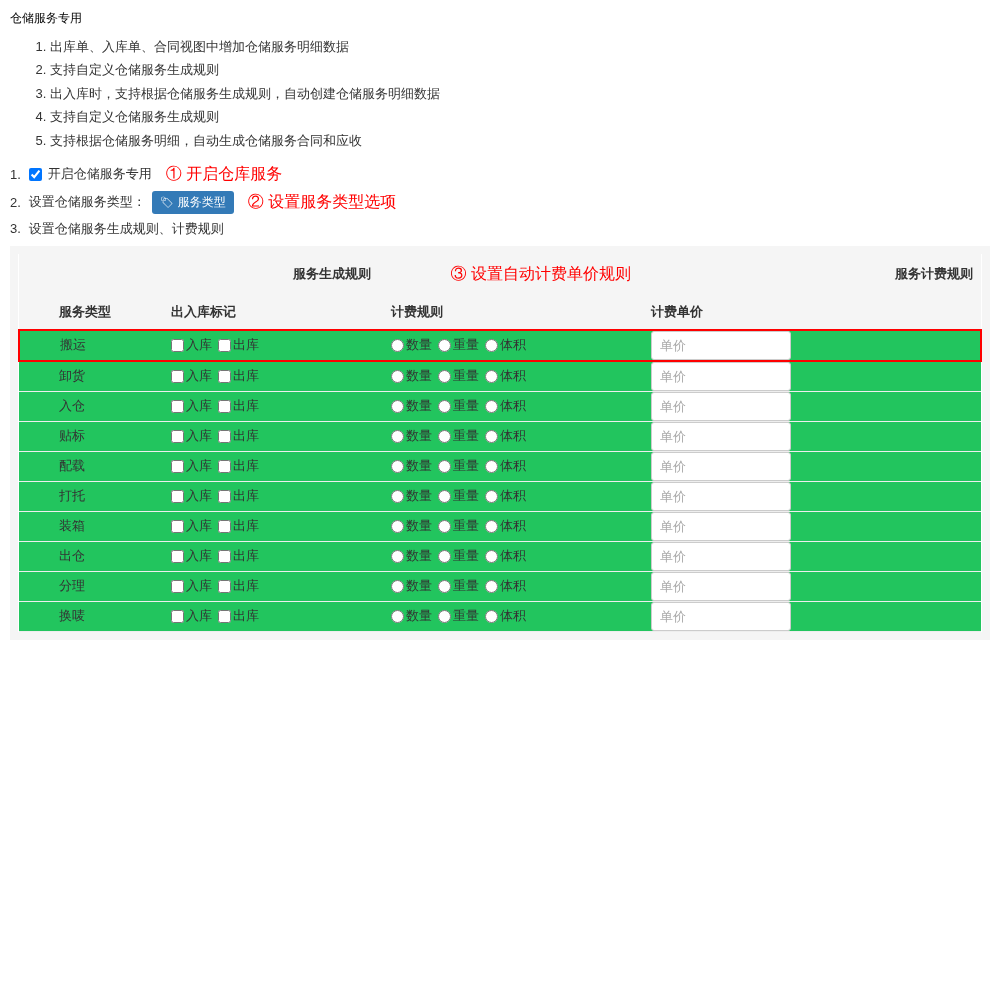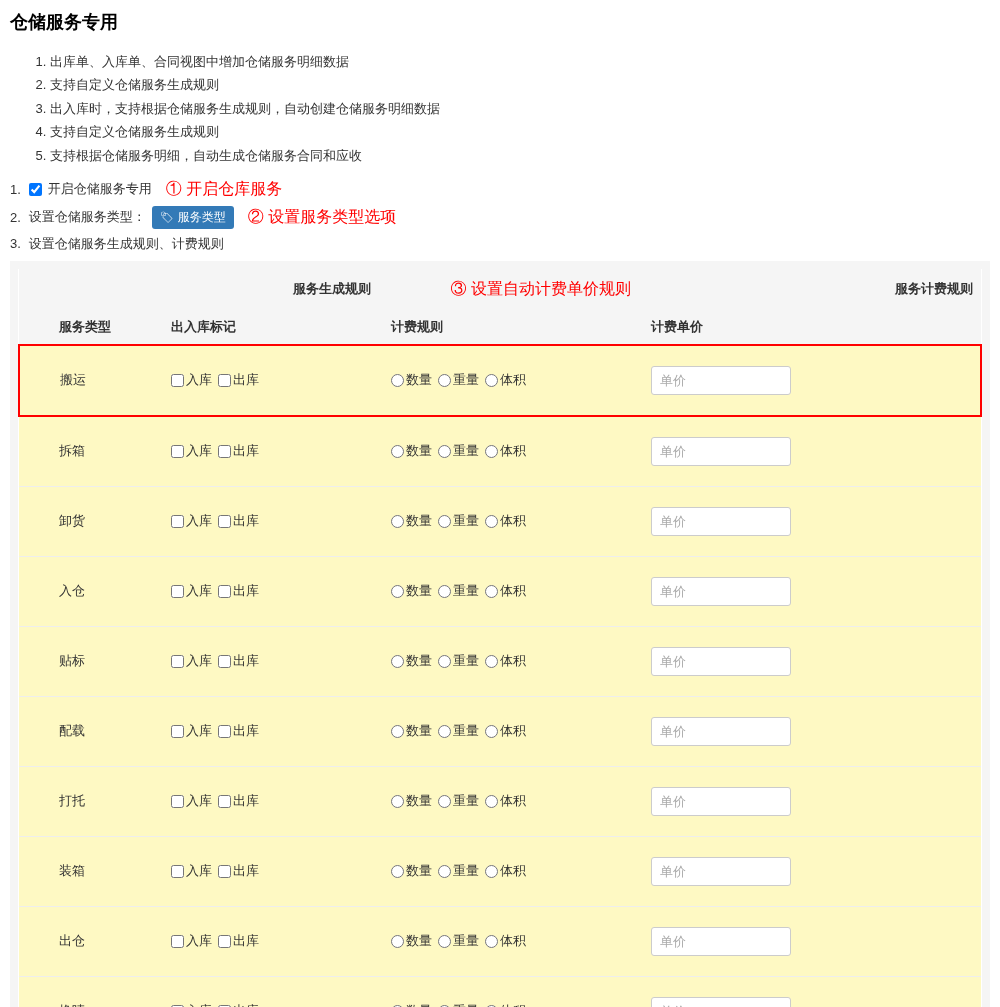--- a/index.html
+++ b/index.html
@@ -1,35 +1,35 @@
 <!DOCTYPE html>
 <html><head>
   <meta charset="utf-8">
   <style>
     * { box-sizing: border-box; margin: 0; padding: 0; }
     body { font-family: "Microsoft YaHei", Arial, sans-serif; font-size: 13px; color: #333; background: #fff; width: 1000px; }
     .container { padding: 10px; }
-    h2.page-title { font-size: 18px; font-weight: bold; margin-bottom: 16px; color: #000; }
+    h2.page-title { font-size: 12px; font-weight: normal; margin-bottom: 8px; color: #000; }
     .intro-label { font-size: 13px; margin-bottom: 6px; }
     ol.intro-list { margin-left: 40px; margin-bottom: 12px; }
     ol.intro-list li { font-size: 13px; line-height: 1.8; color: #333; }
     .step-row { font-size: 13px; margin: 6px 0; display: flex; align-items: center; gap: 6px; }
     .step-row .num { margin-right: 2px; }
     .chk { vertical-align: middle; }
     .annot { color: #ff0000; font-size: 16px; margin-left: 8px; }
     .annot-small { color: #ff0000; font-size: 16px; }
     .btn-blue { background: #337ab7; color: #fff; border: none; padding: 3px 8px; font-size: 12px; border-radius: 3px; cursor: pointer; display: inline-flex; align-items: center; gap: 4px; }
     .btn-blue .icon { font-size: 11px; }
     
     .table-wrap { background: #f5f5f5; padding: 8px; margin-top: 8px; }
     table.rules { width: 100%; border-collapse: collapse; background: #fff; }
     .rules thead .group-row th { background: #f5f5f5; font-weight: bold; text-align: right; padding: 10px 8px; font-size: 13px; border: none; }
     .rules thead .group-row th.annot-cell { font-weight: normal; }
     .rules thead .col-row th { background: #f5f5f5; font-weight: bold; text-align: left; padding: 8px 12px; font-size: 13px; border-bottom: 1px solid #ddd; }
-    .rules tbody td { padding: 20px 12px; border-bottom: 1px solid #eee; vertical-align: middle; font-size: 13px; background: #fef9c3; }
+    .rules tbody td { padding: 0 12px; border-bottom: 1px solid #eee; vertical-align: middle; font-size: 13px; background: #22c55e; }
     .rules tbody tr.highlight td { border: 2px solid #ff0000; border-left: none; border-right: none; }
     .rules tbody tr.highlight td:first-child { border-left: 2px solid #ff0000; }
     .rules tbody tr.highlight td:last-child { border-right: 2px solid #ff0000; }
     .checkbox-group label, .radio-group label { margin-right: 6px; font-size: 13px; display: inline-flex; align-items: center; gap: 2px; }
     .price-input { width: 140px; padding: 6px 8px; border: 1px solid #ccc; border-radius: 3px; font-size: 13px; color: #999; }
     .price-input::placeholder { color: #aaa; }
     
     .col-type { width: 140px; padding-left: 40px !important; }
     .col-mark { width: 220px; }
     .col-field { width: 260px; }
@@ -87,26 +87,20 @@
         </tr>
       </thead>
       <tbody id="rules-body">
           <tr class="highlight">
             <td class="col-type">搬运</td>
             <td><span class="checkbox-group"><label><input type="checkbox" style=""> 入库</label><label><input type="checkbox" style=""> 出库</label></span></td>
             <td><span class="radio-group"><label><input type="radio" name="f0" style=""> 数量</label><label><input type="radio" name="f0" style=""> 重量</label><label><input type="radio" name="f0" style=""> 体积</label></span></td>
             <td><input type="text" class="price-input" placeholder="单价" style=""></td>
           </tr>
           <tr>
-            <td class="col-type">拆箱</td>
-            <td><span class="checkbox-group"><label><input type="checkbox" style=""> 入库</label><label><input type="checkbox" style=""> 出库</label></span></td>
-            <td><span class="radio-group"><label><input type="radio" name="f1" style=""> 数量</label><label><input type="radio" name="f1" style=""> 重量</label><label><input type="radio" name="f1" style=""> 体积</label></span></td>
-            <td><input type="text" class="price-input" placeholder="单价" style=""></td>
-          </tr>
-          <tr>
             <td class="col-type">卸货</td>
             <td><span class="checkbox-group"><label><input type="checkbox" style=""> 入库</label><label><input type="checkbox" style=""> 出库</label></span></td>
             <td><span class="radio-group"><label><input type="radio" name="f2" style=""> 数量</label><label><input type="radio" name="f2" style=""> 重量</label><label><input type="radio" name="f2" style=""> 体积</label></span></td>
             <td><input type="text" class="price-input" placeholder="单价" style=""></td>
           </tr>
           <tr>
             <td class="col-type">入仓</td>
             <td><span class="checkbox-group"><label><input type="checkbox" style=""> 入库</label><label><input type="checkbox" style=""> 出库</label></span></td>
             <td><span class="radio-group"><label><input type="radio" name="f3" style=""> 数量</label><label><input type="radio" name="f3" style=""> 重量</label><label><input type="radio" name="f3" style=""> 体积</label></span></td>
             <td><input type="text" class="price-input" placeholder="单价" style=""></td>
@@ -135,20 +129,26 @@
             <td><span class="radio-group"><label><input type="radio" name="f9" style=""> 数量</label><label><input type="radio" name="f9" style=""> 重量</label><label><input type="radio" name="f9" style=""> 体积</label></span></td>
             <td><input type="text" class="price-input" placeholder="单价" style=""></td>
           </tr>
           <tr>
             <td class="col-type">出仓</td>
             <td><span class="checkbox-group"><label><input type="checkbox" style=""> 入库</label><label><input type="checkbox" style=""> 出库</label></span></td>
             <td><span class="radio-group"><label><input type="radio" name="f10" style=""> 数量</label><label><input type="radio" name="f10" style=""> 重量</label><label><input type="radio" name="f10" style=""> 体积</label></span></td>
             <td><input type="text" class="price-input" placeholder="单价" style=""></td>
           </tr>
           <tr>
+            <td class="col-type">分理</td>
+            <td><span class="checkbox-group"><label><input type="checkbox" style=""> 入库</label><label><input type="checkbox" style=""> 出库</label></span></td>
+            <td><span class="radio-group"><label><input type="radio" name="f11" style=""> 数量</label><label><input type="radio" name="f11" style=""> 重量</label><label><input type="radio" name="f11" style=""> 体积</label></span></td>
+            <td><input type="text" class="price-input" placeholder="单价" style=""></td>
+          </tr>
+          <tr>
             <td class="col-type">换唛</td>
             <td><span class="checkbox-group"><label><input type="checkbox" style=""> 入库</label><label><input type="checkbox" style=""> 出库</label></span></td>
             <td><span class="radio-group"><label><input type="radio" name="f12" style=""> 数量</label><label><input type="radio" name="f12" style=""> 重量</label><label><input type="radio" name="f12" style=""> 体积</label></span></td>
             <td><input type="text" class="price-input" placeholder="单价" style=""></td>
           </tr>
         </tbody>
     </table>
 
   </div>
 

